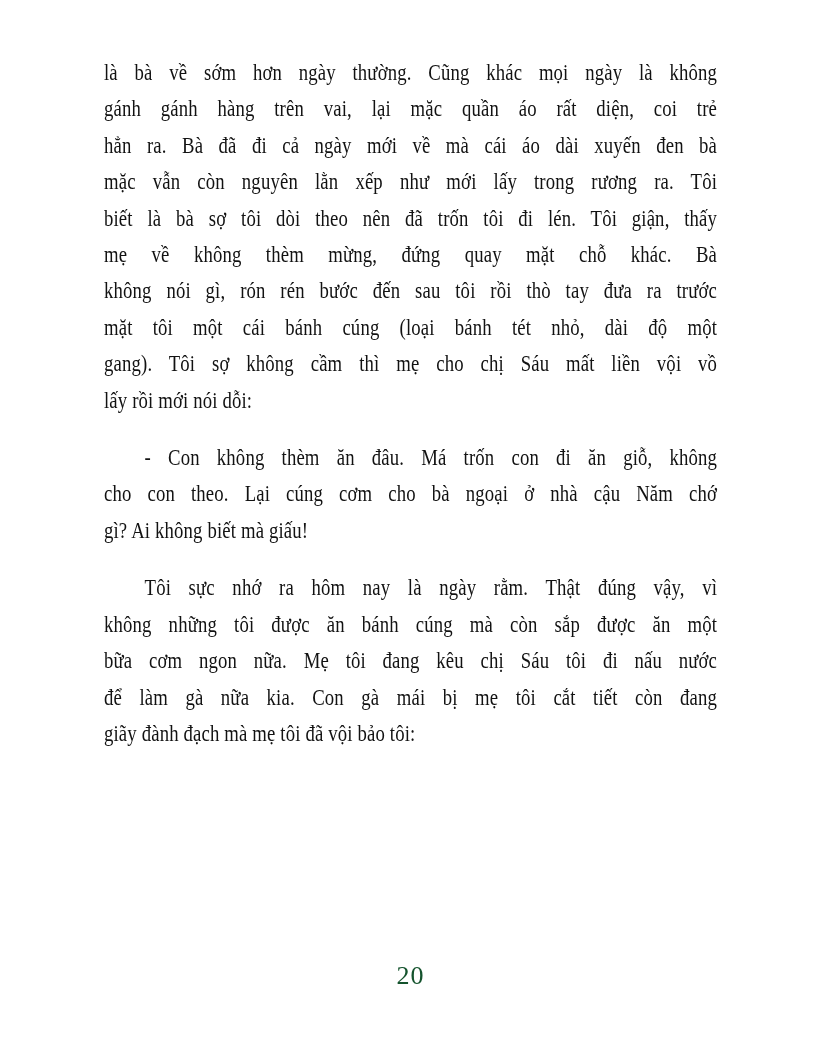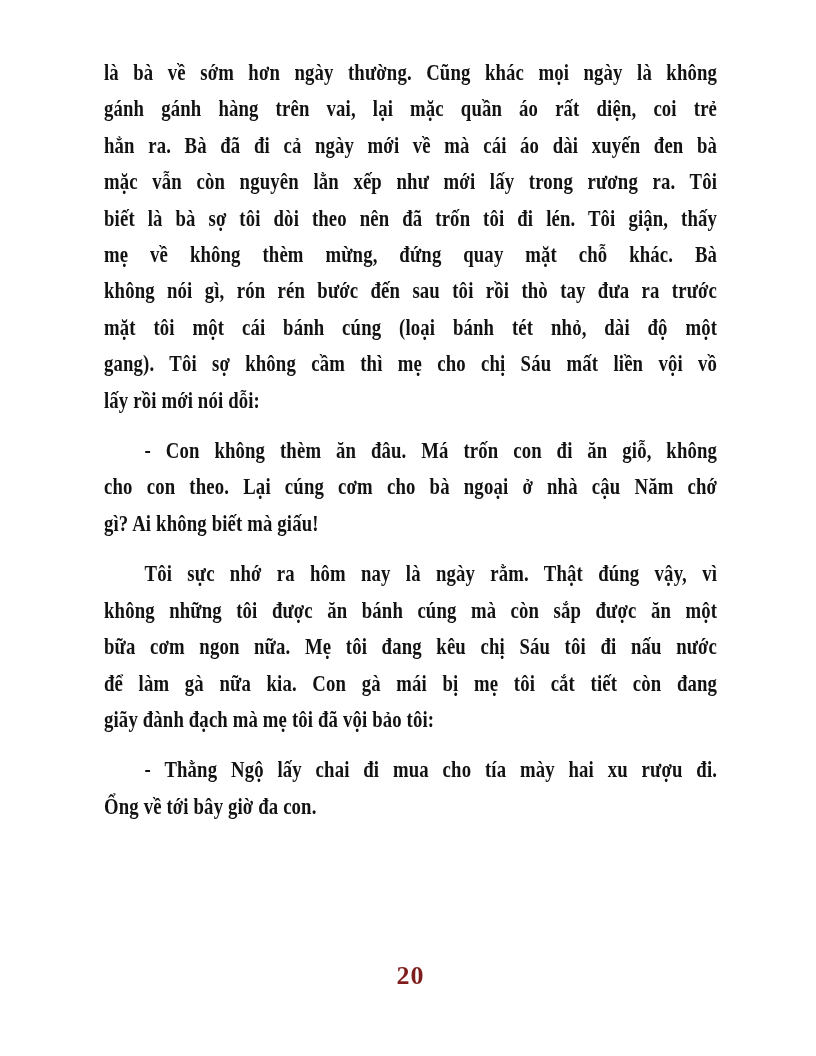--- a/index.html
+++ b/index.html
@@ -8,21 +8,21 @@
     padding: 0;
     background: #ffffff;
   }
   .page {
     position: relative;
     width: 724px;
     height: 1056px;
     background: #ffffff;
     color: #121212;
     font-family: "Liberation Serif", serif;
-    font-weight: 700;
+    font-weight: 400;
     overflow: hidden;
   }
   .text-block {
     position: absolute;
     left: 104px;
     top: 54px;
     width: 613px;
   }
   
   .line {
@@ -33,34 +33,34 @@
     line-height: 36.4px;
     text-align: justify;
     text-align-last: justify;
     letter-spacing: 0.2px;
     white-space: normal;
   }
   .line.last {
     text-align-last: left;
   }
   .para + .para {
-    margin-top: 14px;
+    margin-top: 21px;
   }
   .para.indent .line:first-child {
     text-indent: 52px;
   }
   .page-number {
     position: absolute;
     left: 104px;
     top: 961px;
     width: 613px;
     text-align: center;
     font-size: 26px;
     letter-spacing: 1px;
-    color: #7f1d1d;
+    color: #14532d;
   }
 </style>
 </head>
 <body>
 
 <div class="page">
   <main class="text-block">
       <div class="para">
         <div class="line">là bà về sớm hơn ngày thường. Cũng khác mọi ngày là không</div>
         <div class="line">gánh gánh hàng trên vai, lại mặc quần áo rất diện, coi trẻ</div>
@@ -78,19 +78,15 @@
         <div class="line">cho con theo. Lại cúng cơm cho bà ngoại ở nhà cậu Năm chớ</div>
         <div class="line last">gì? Ai không biết mà giấu!</div>
       </div>
       <div class="para indent">
         <div class="line">Tôi sực nhớ ra hôm nay là ngày rằm. Thật đúng vậy, vì</div>
         <div class="line">không những tôi được ăn bánh cúng mà còn sắp được ăn một</div>
         <div class="line">bữa cơm ngon nữa. Mẹ tôi đang kêu chị Sáu tôi đi nấu nước</div>
         <div class="line">để làm gà nữa kia. Con gà mái bị mẹ tôi cắt tiết còn đang</div>
         <div class="line last">giãy đành đạch mà mẹ tôi đã vội bảo tôi:</div>
       </div>
-      <div class="para indent">
-        <div class="line">- Thằng Ngộ lấy chai đi mua cho tía mày hai xu rượu đi.</div>
-        <div class="line last">Ổng về tới bây giờ đa con.</div>
-      </div>
     </main>
   <footer class="page-number">20</footer>
 </div>
 
 </body></html>

